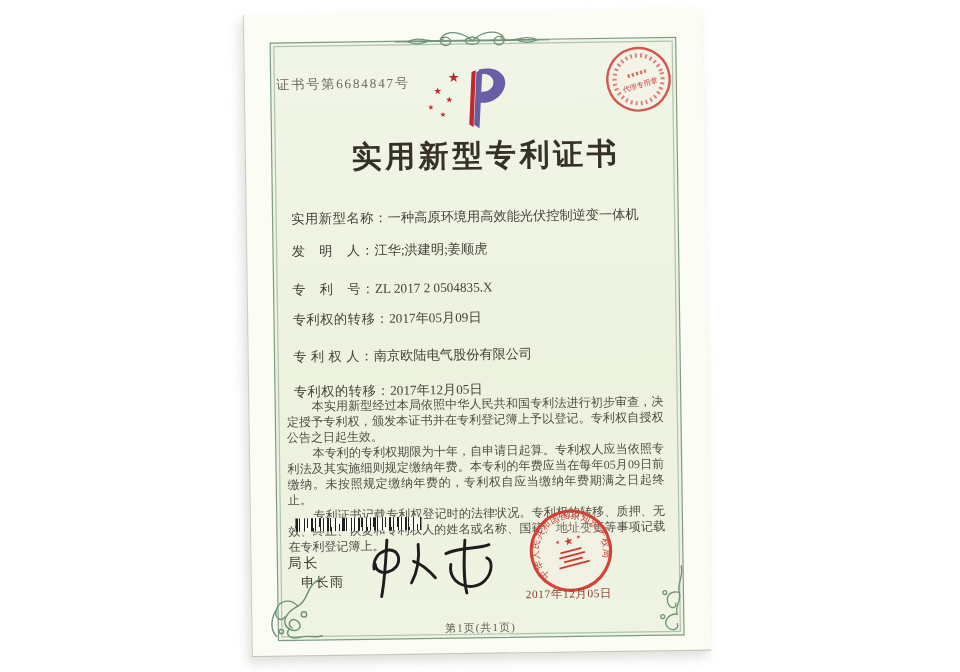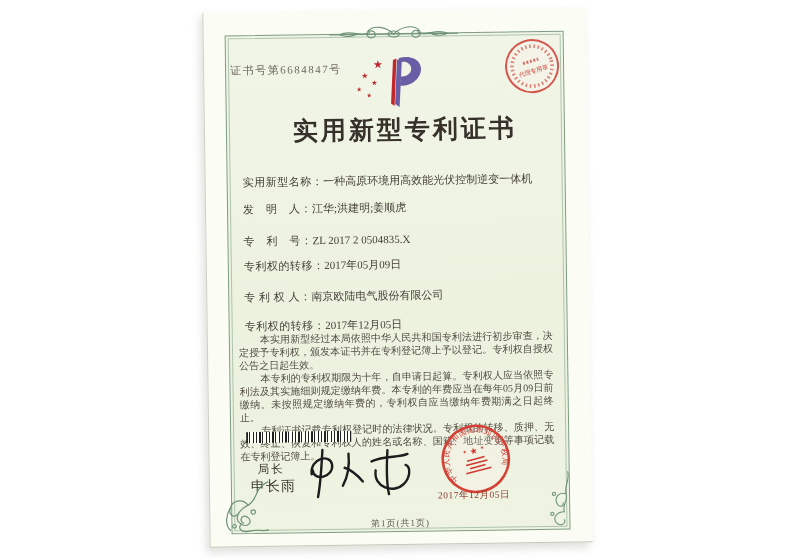--- a/index.html
+++ b/index.html
@@ -28,22 +28,22 @@
     font-size:25px;font-weight:bold;letter-spacing:3px;color:#36302b;}
   .field{position:absolute;left:37px;font-size:11px;color:#46413a;white-space:nowrap;}
   .field .lbl{letter-spacing:0.5px;}
   .f-name{top:163px;} .f-inventor{top:190px;} .f-patno{top:222px;}
   .f-appdate{top:247px;} .f-patentee{top:278px;} .f-grantdate{top:307px;}
   .body-text{position:absolute;left:31px;top:321px;width:314px;font-size:10px;line-height:13px;
     color:#514c44;text-align:justify;}
   .body-text p{margin:0;text-indent:21px;}
   .barcode{position:absolute;left:37px;top:420px;width:105px;height:11px;
     background:repeating-linear-gradient(90deg,#1f1f1f 0 2px,#fbfcf4 2px 3px,#1f1f1f 3px 4px,#fbfcf4 4px 7px,#1f1f1f 7px 8px,#fbfcf4 8px 10px,#1f1f1f 10px 10.7px,#fbfcf4 10.7px 13px);}
-  .sig-title{position:absolute;left:48px;top:450px;font-size:11.5px;color:#3c372f;letter-spacing:2px;font-family:Liberation Mono, monospace;}
-  .sig-name{position:absolute;left:41px;top:466px;font-size:14px;color:#3c372f;letter-spacing:1px;}
+  .sig-title{position:absolute;left:30px;top:450px;font-size:11.5px;color:#3c372f;letter-spacing:2px;font-family:Liberation Mono, monospace;}
+  .sig-name{position:absolute;left:41px;top:466px;font-size:11px;color:#3c372f;letter-spacing:1px;}
   .signature{position:absolute;left:88px;top:429px;width:124px;height:64px;}
   .seal{position:absolute;left:229px;top:412px;width:74px;height:74px;transform:rotate(-14deg);}
   .seal-date{position:absolute;left:228px;top:480px;width:90px;font-size:9.5px;color:#8d3a2b;letter-spacing:0.5px;}
   .footer{position:absolute;left:120px;top:507px;width:140px;text-align:center;font-size:9px;
     letter-spacing:1px;color:#5c564e;}
   .green-stroke{stroke:#6f9377;fill:none;stroke-linecap:round;}
 </style>
 </head>
 <body>
 

